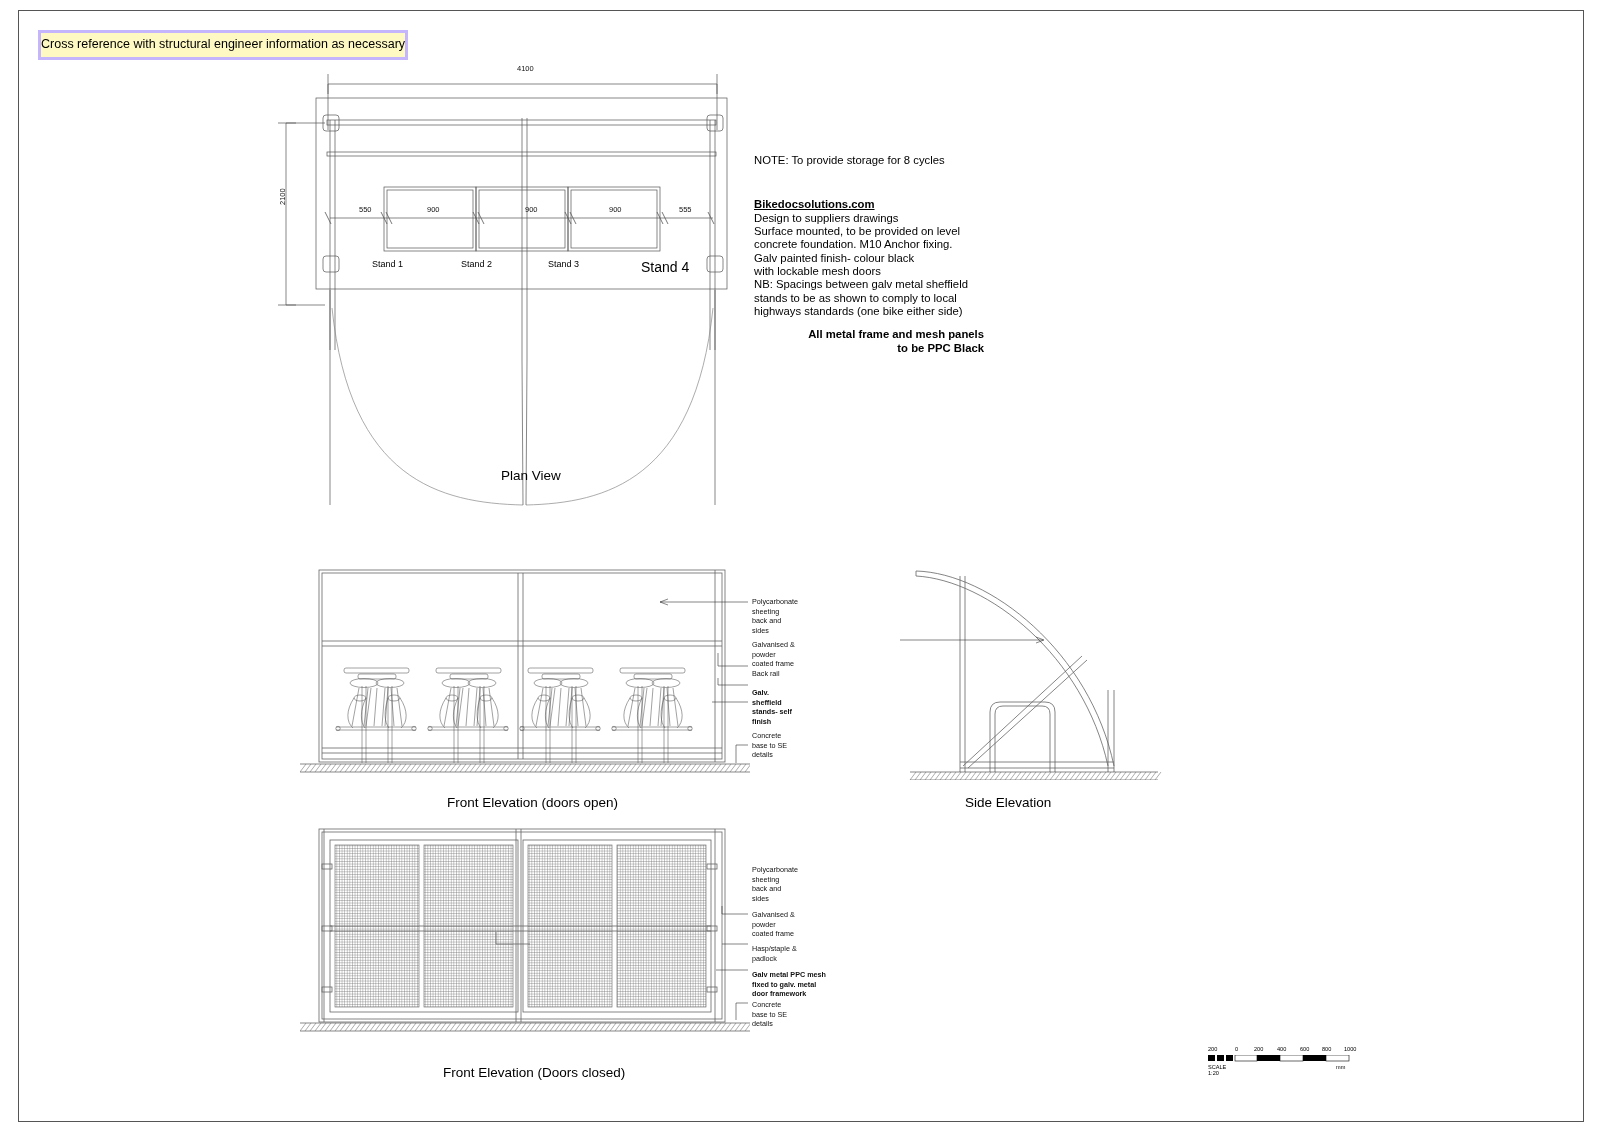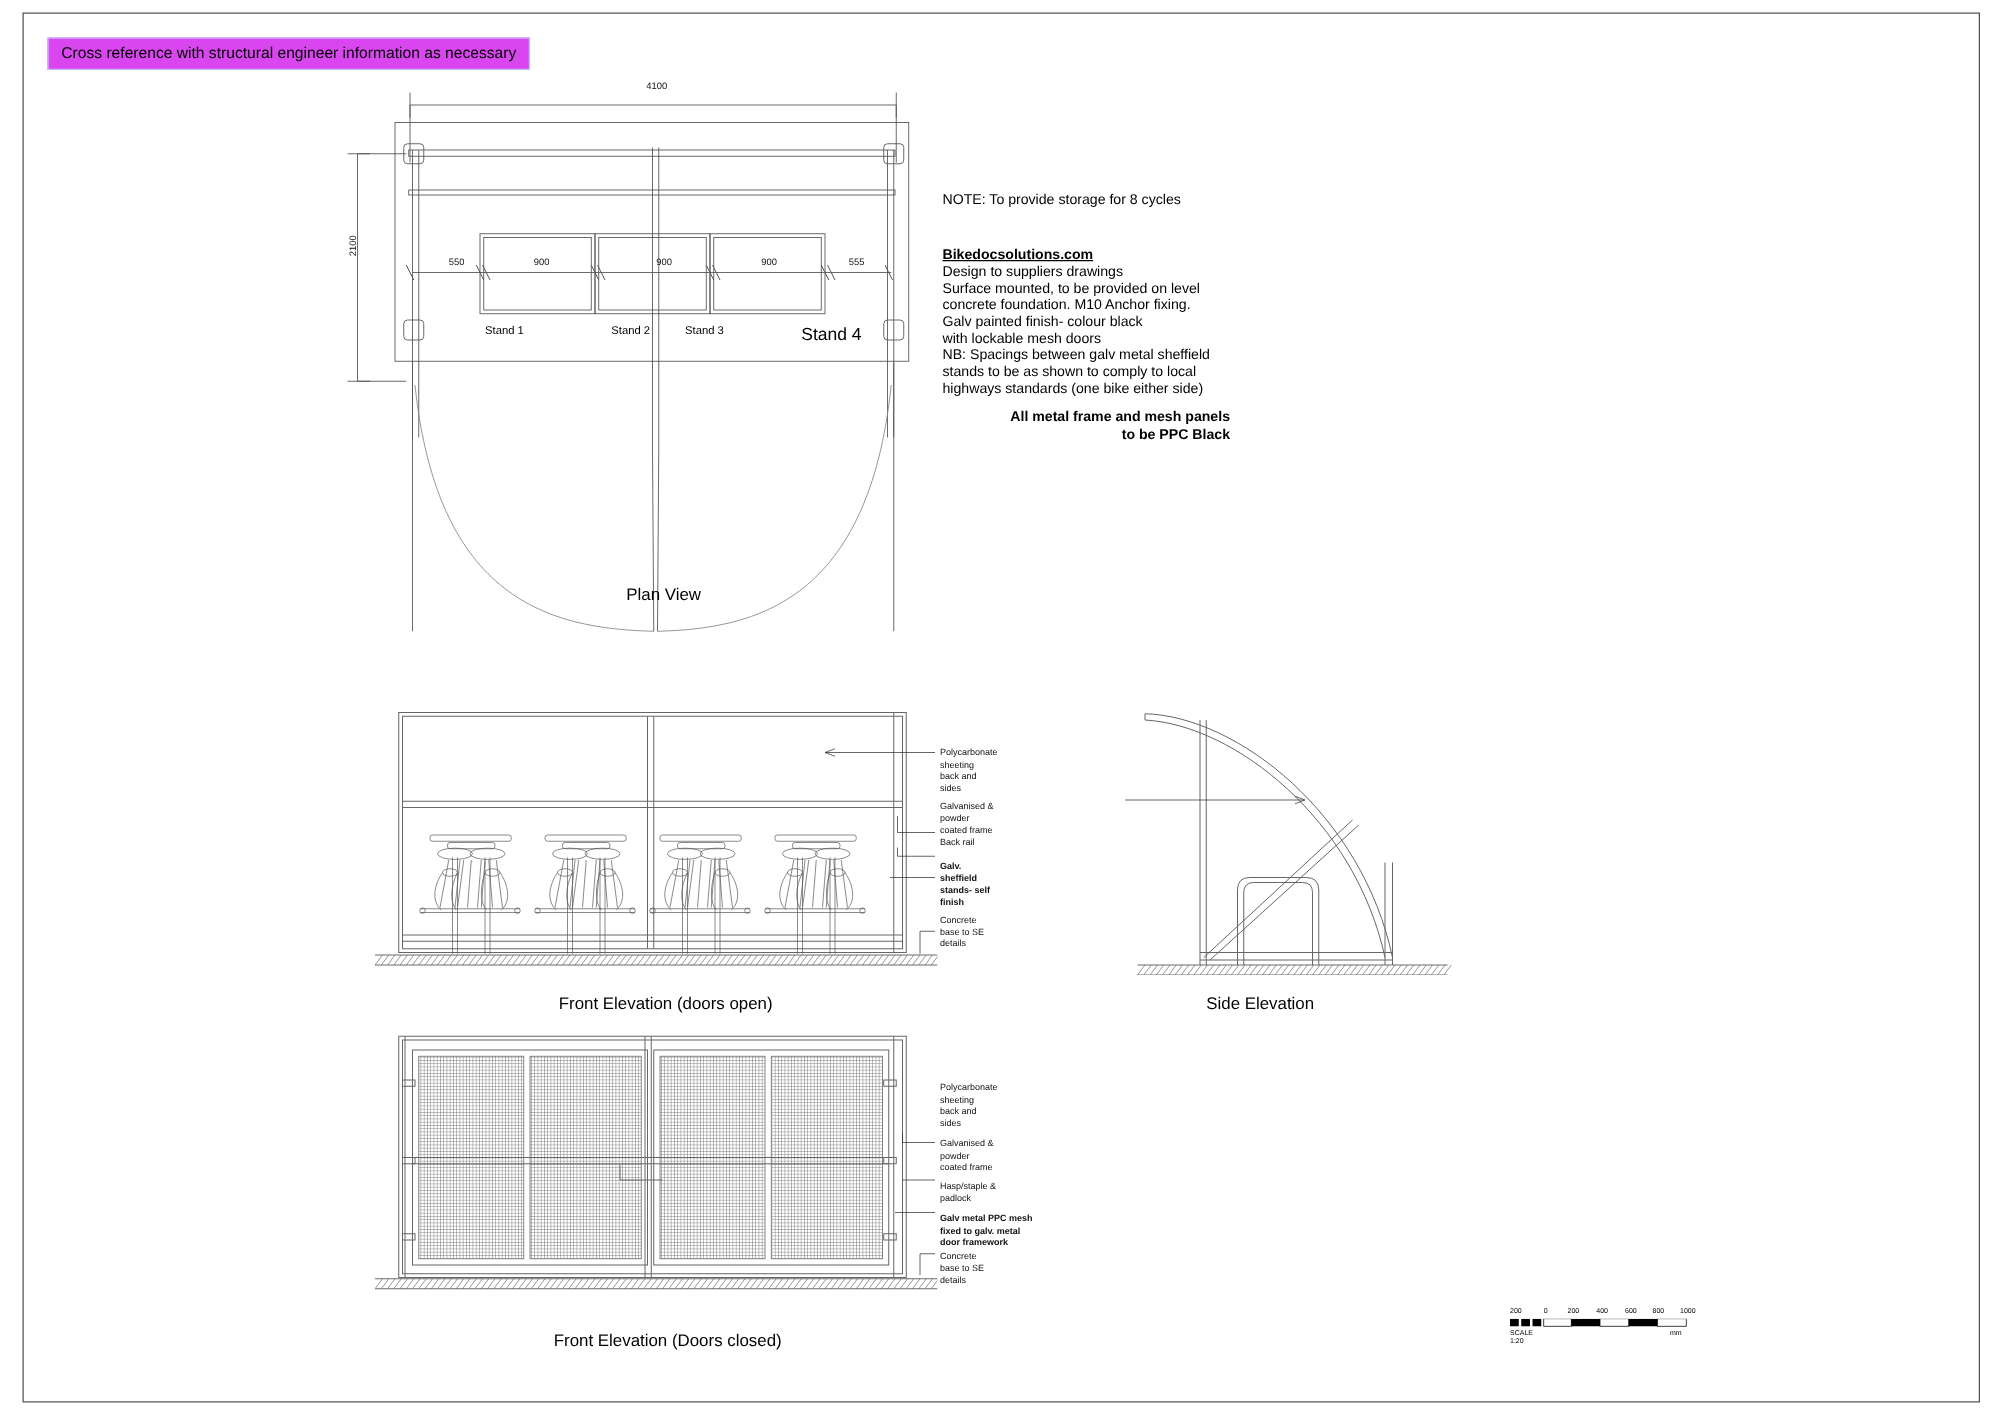--- a/index.html
+++ b/index.html
@@ -4,22 +4,22 @@
 <style>
   html,body{margin:0;padding:0;background:#fff;}
   body{width:1600px;height:1130px;position:relative;
        font-family:"Liberation Sans","DejaVu Sans",sans-serif;color:#000;}
   .sheet{position:absolute;left:0;top:0;width:1600px;height:1130px;overflow:hidden;background:#fff;}
   .border-outer{position:absolute;left:18px;top:10px;width:1564px;height:1110px;border:1px solid #555;}
   .abs{position:absolute;}
   svg{display:block;}
 
   
-  .note-box{position:absolute;left:38px;top:30px;border:1px solid #c4b5fd;background:#d946ef;
-            padding:5px 10px;font-size:12.5px;line-height:1.1;white-space:nowrap;}
+  .note-box{position:absolute;left:38px;top:30px;border:3px solid #c4b5fd;background:#fef9c3;
+            padding:5px 0;font-size:12.5px;line-height:1.1;white-space:nowrap;}
 
   
   .notes{position:absolute;left:754px;top:154px;width:230px;font-size:11.3px;line-height:1.18;}
   .notes .ln{white-space:nowrap;}
   .notes .b{font-weight:bold;text-align:right;}
   .notes .u{font-weight:bold;text-decoration:underline;margin-top:21px;}
   .notes .gap{height:10px;}
 
   .viewtitle{position:absolute;font-size:13.5px;white-space:nowrap;}
 
@@ -125,22 +125,22 @@
     </g>
   </svg>
   <div class="dimtxt" style="left:517px;top:64px;">4100</div>
   <div class="dimtxt" style="left:278px;top:205px;transform:rotate(-90deg);transform-origin:left top;">2100</div>
   <div class="dimtxt" style="left:359px;top:205px;">550</div>
   <div class="dimtxt" style="left:427px;top:205px;">900</div>
   <div class="dimtxt" style="left:525px;top:205px;">900</div>
   <div class="dimtxt" style="left:609px;top:205px;">900</div>
   <div class="dimtxt" style="left:679px;top:205px;">555</div>
 
-  <div class="abs" style="left:388px;top:259px;font-size:9px;">Stand 1</div>
-  <div class="abs" style="left:461px;top:259px;font-size:9px;margin-left:28px;">Stand 2</div>
+  <div class="abs" style="left:372px;top:259px;font-size:9px;">Stand 1</div>
+  <div class="abs" style="left:461px;top:259px;font-size:9px;">Stand 2</div>
   <div class="abs" style="left:548px;top:259px;font-size:9px;">Stand 3</div>
   <div class="abs" style="left:641px;top:259px;font-size:14px;">Stand 4</div>
 
   <div class="viewtitle" style="left:501px;top:468px;">Plan View</div>
 
   <svg class="abs" style="left:300px;top:548px;" width="450" height="240">
     <defs>
       <g id="bikeSym">
         <g stroke="#555" fill="none" stroke-width="0.55">
 

